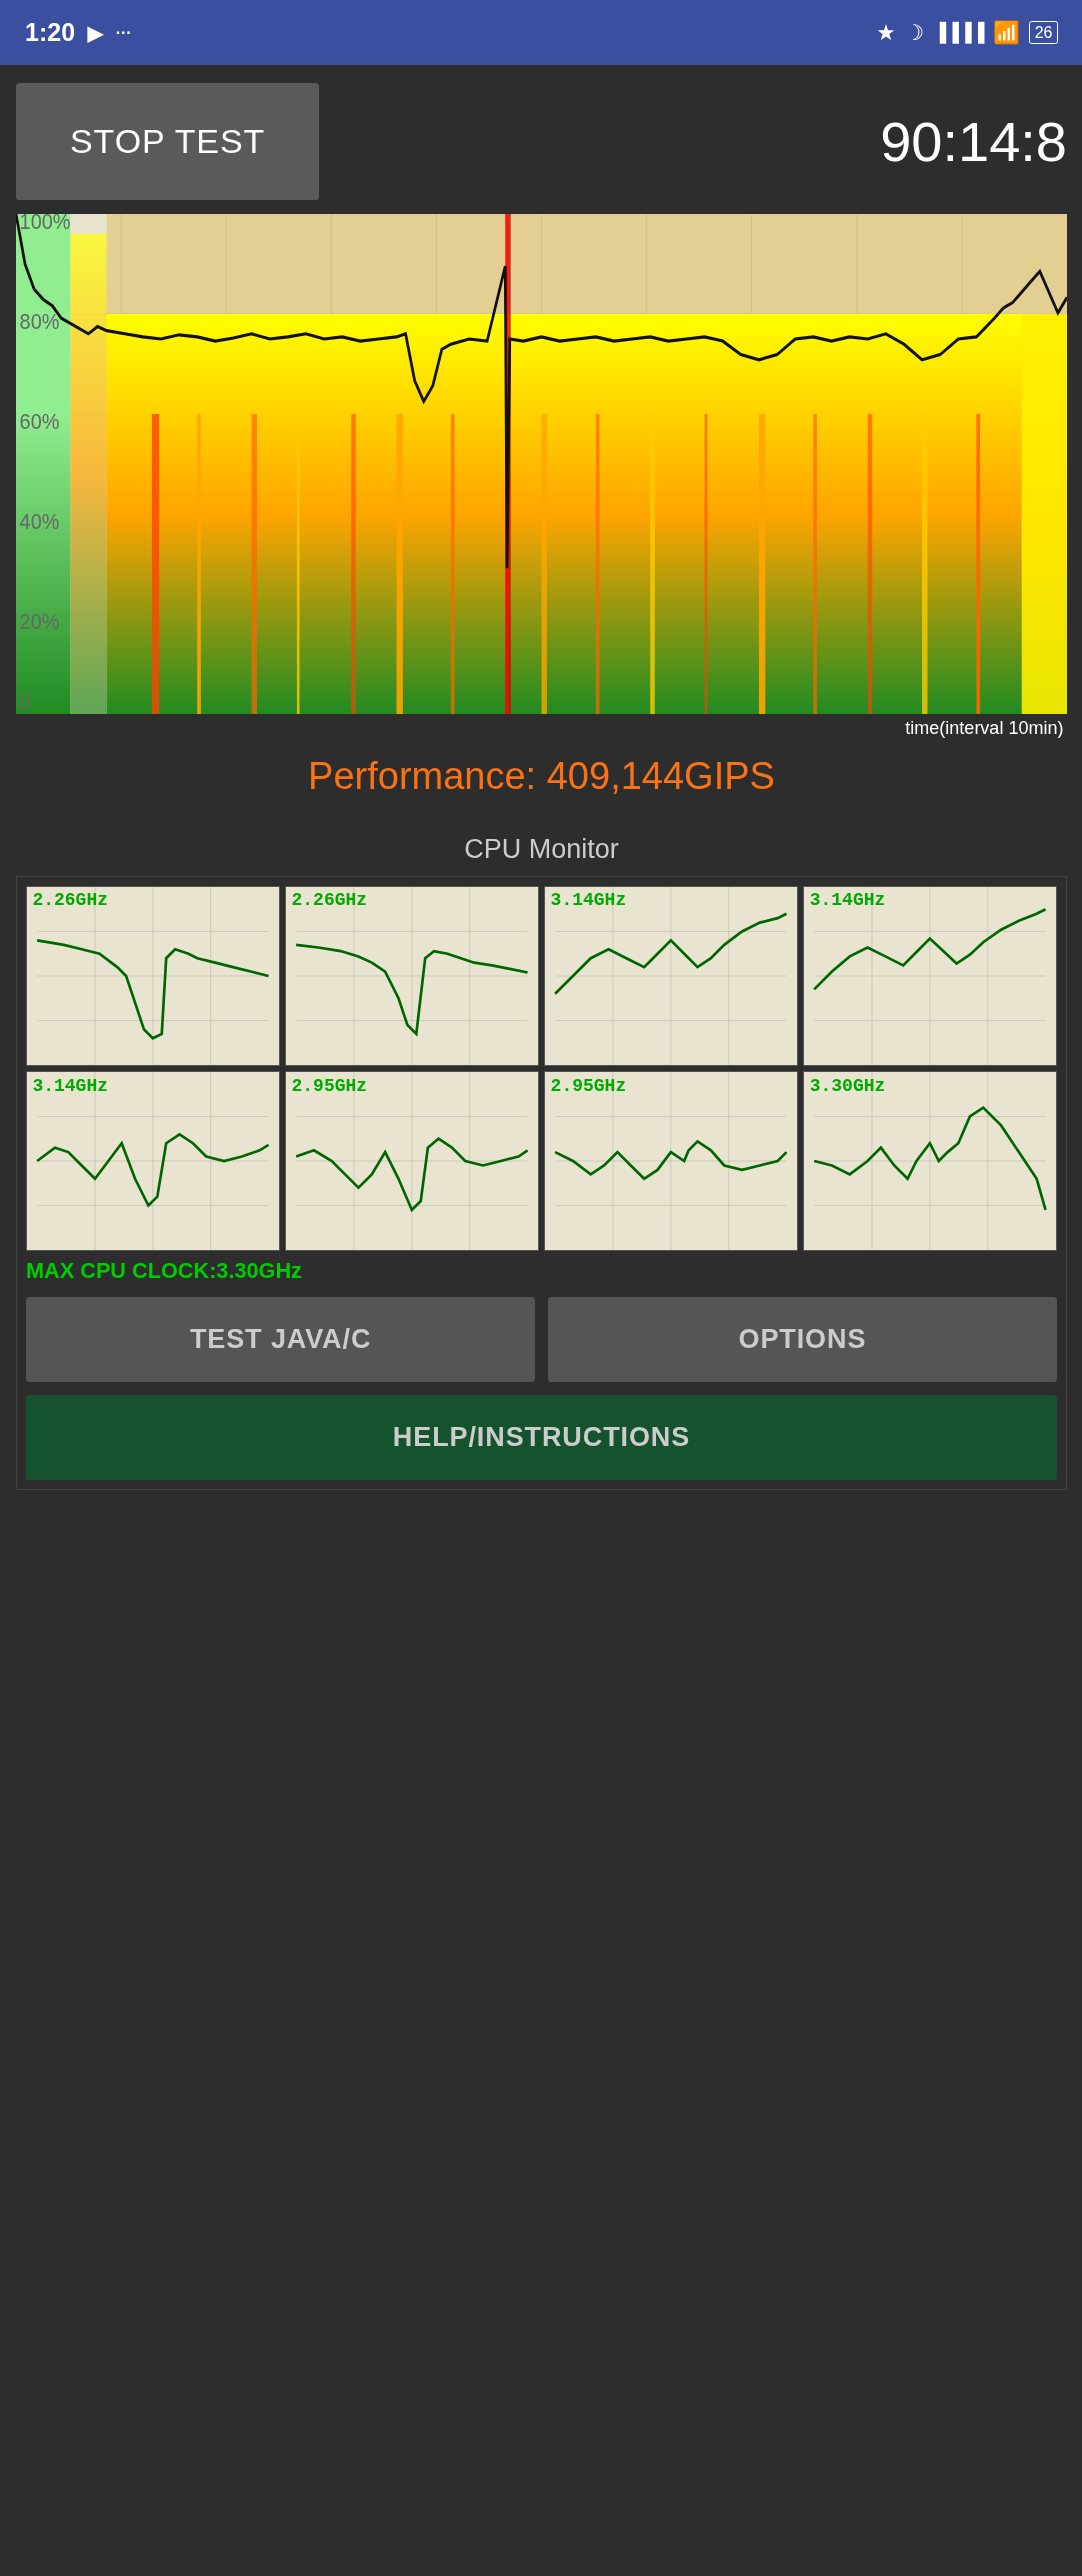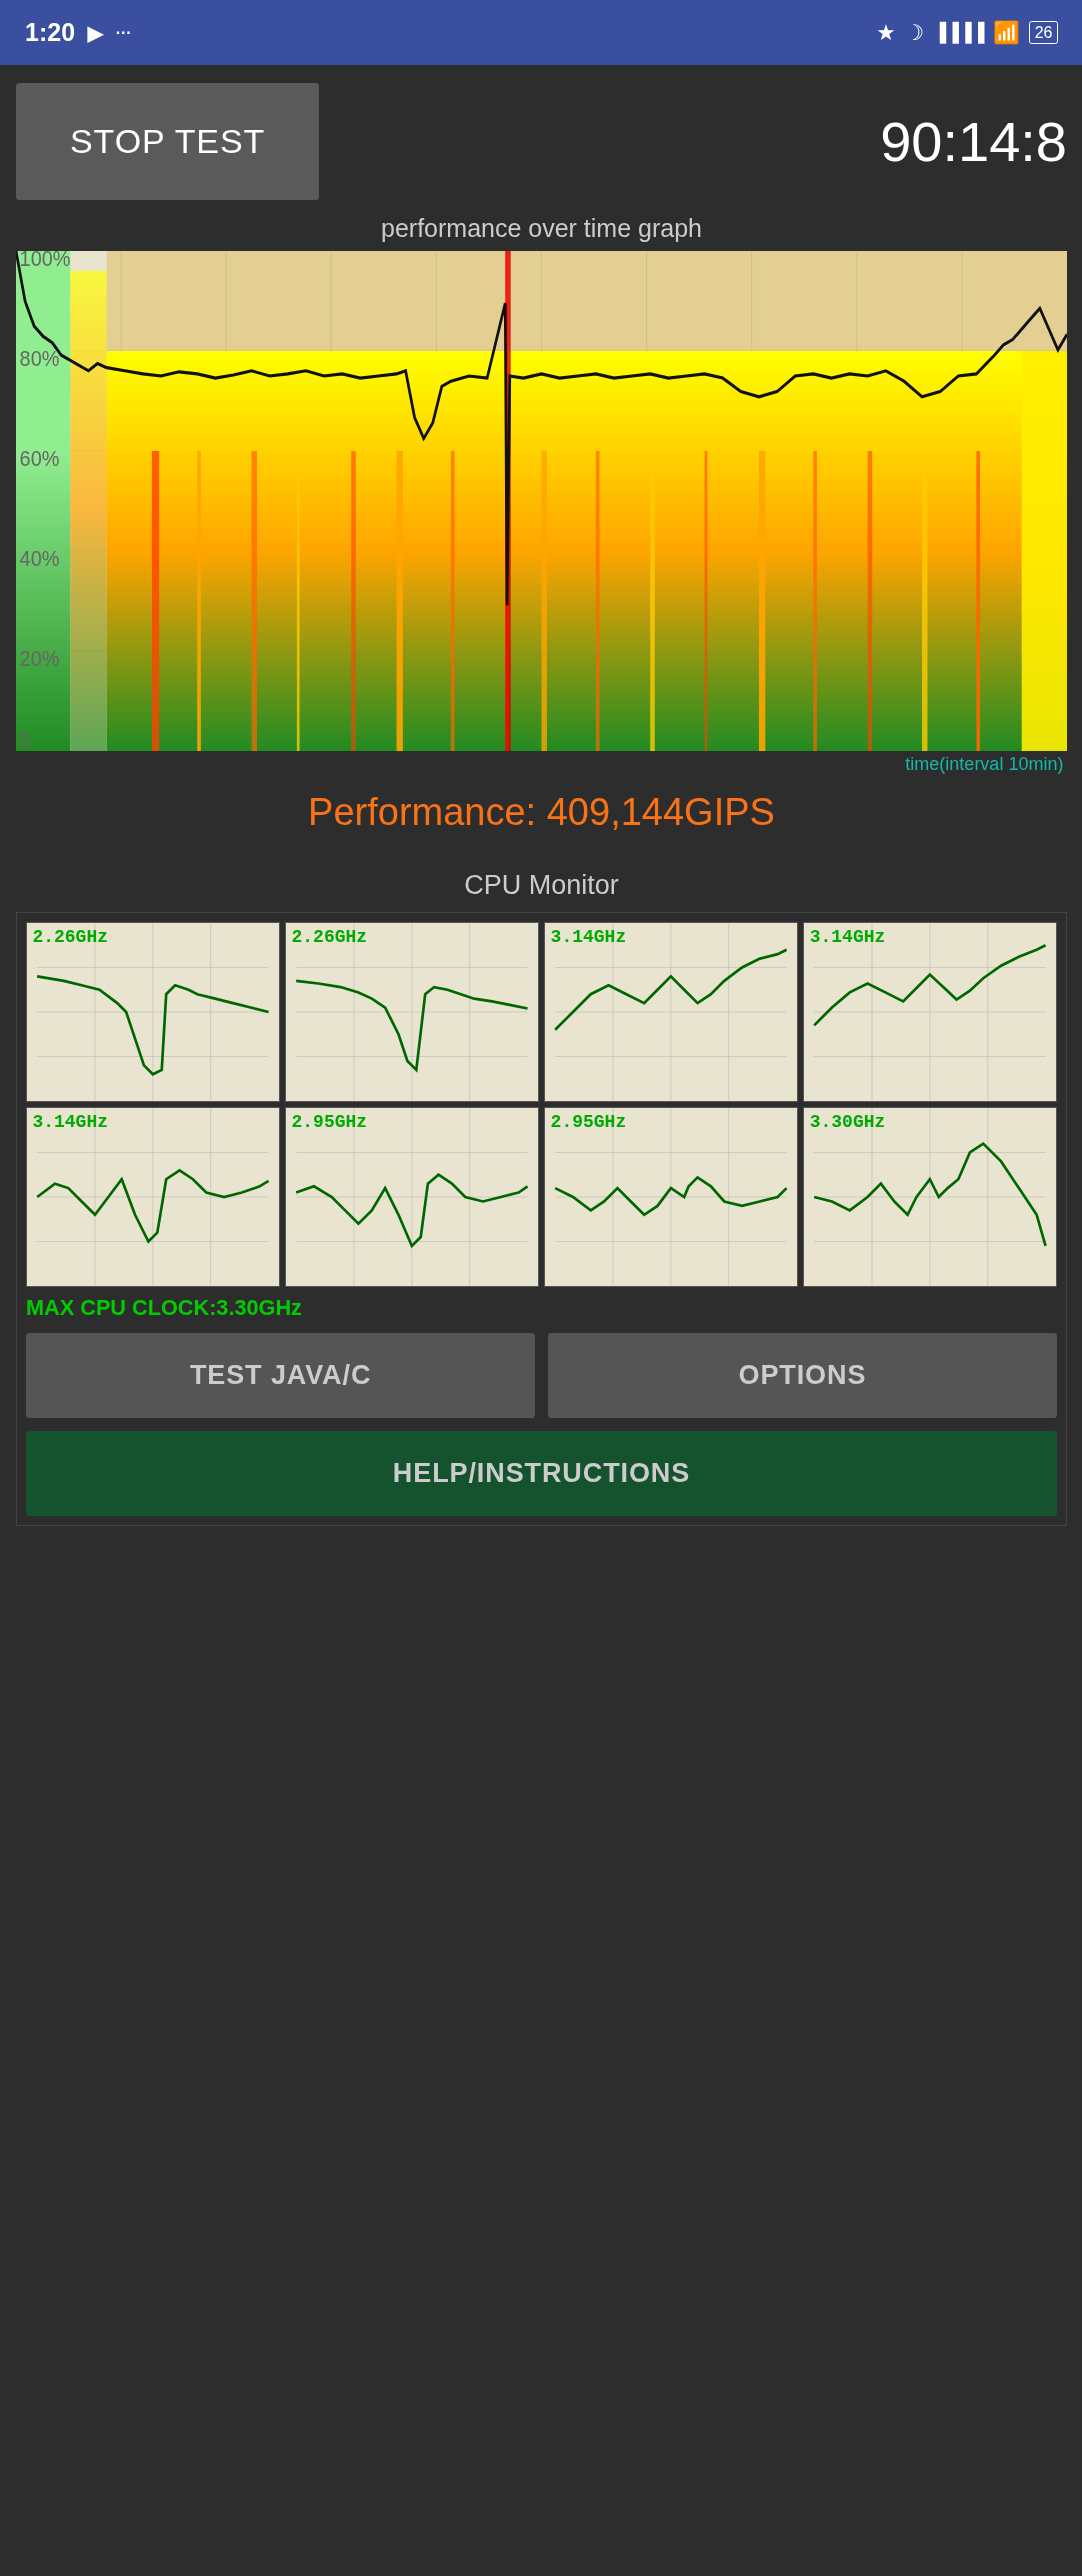--- a/index.html
+++ b/index.html
@@ -89,21 +89,21 @@
       width: 100%;
       height: 500px;
     }
     .graph-canvas {
       width: 100%;
       height: 100%;
     }
     .x-axis-label {
       text-align: right;
       font-size: 18px;
-      color: #14b8a6;
+      color: #ffffff;
       margin-top: 3.6px;
       padding-right: 3.6px;
     }
     .performance-value {
       text-align: center;
       font-size: 38px;
       color: #f97316;
       margin: 16px 0 36px 0;
     }
 
@@ -213,21 +213,20 @@
 </div>
 
 <div id="main-content">
 
   <div class="top-controls">
     <button class="stop-test-btn">STOP TEST</button>
     <span class="timer-display">90:14:8</span>
   </div>
 
   <div class="graph-section">
-    <div class="graph-title">performance over time graph</div>
     <div class="graph-container">
       <svg class="graph-canvas" viewBox="0 0 1160 480" preserveAspectRatio="none">
 
         <rect x="0" y="0" width="1160" height="480" fill="#e8e4d0"></rect>
 
         <line x1="0" y1="96" x2="1160" y2="96" class="grid-line"></line>
         <line x1="0" y1="192" x2="1160" y2="192" class="grid-line"></line>
         <line x1="0" y1="288" x2="1160" y2="288" class="grid-line"></line>
         <line x1="0" y1="384" x2="1160" y2="384" class="grid-line"></line>
 

